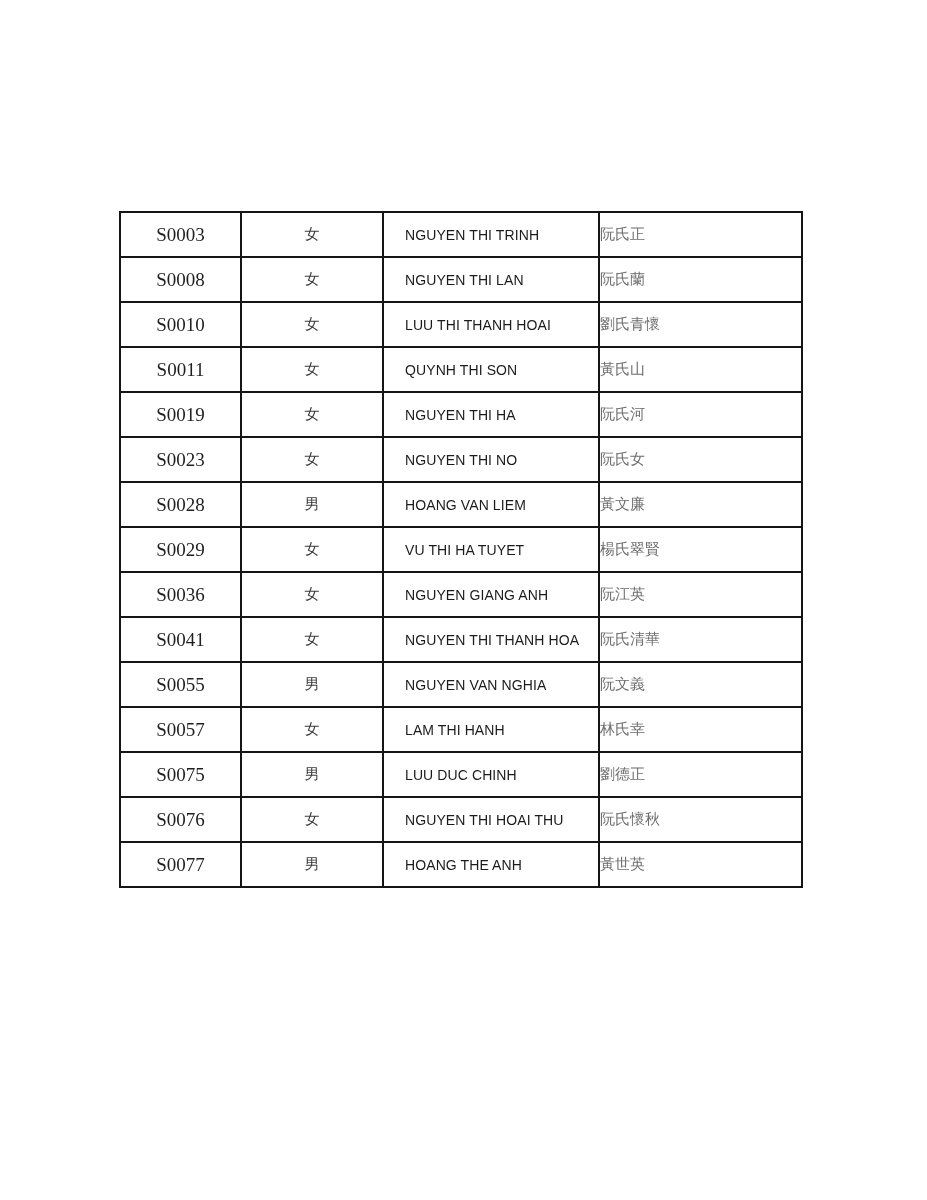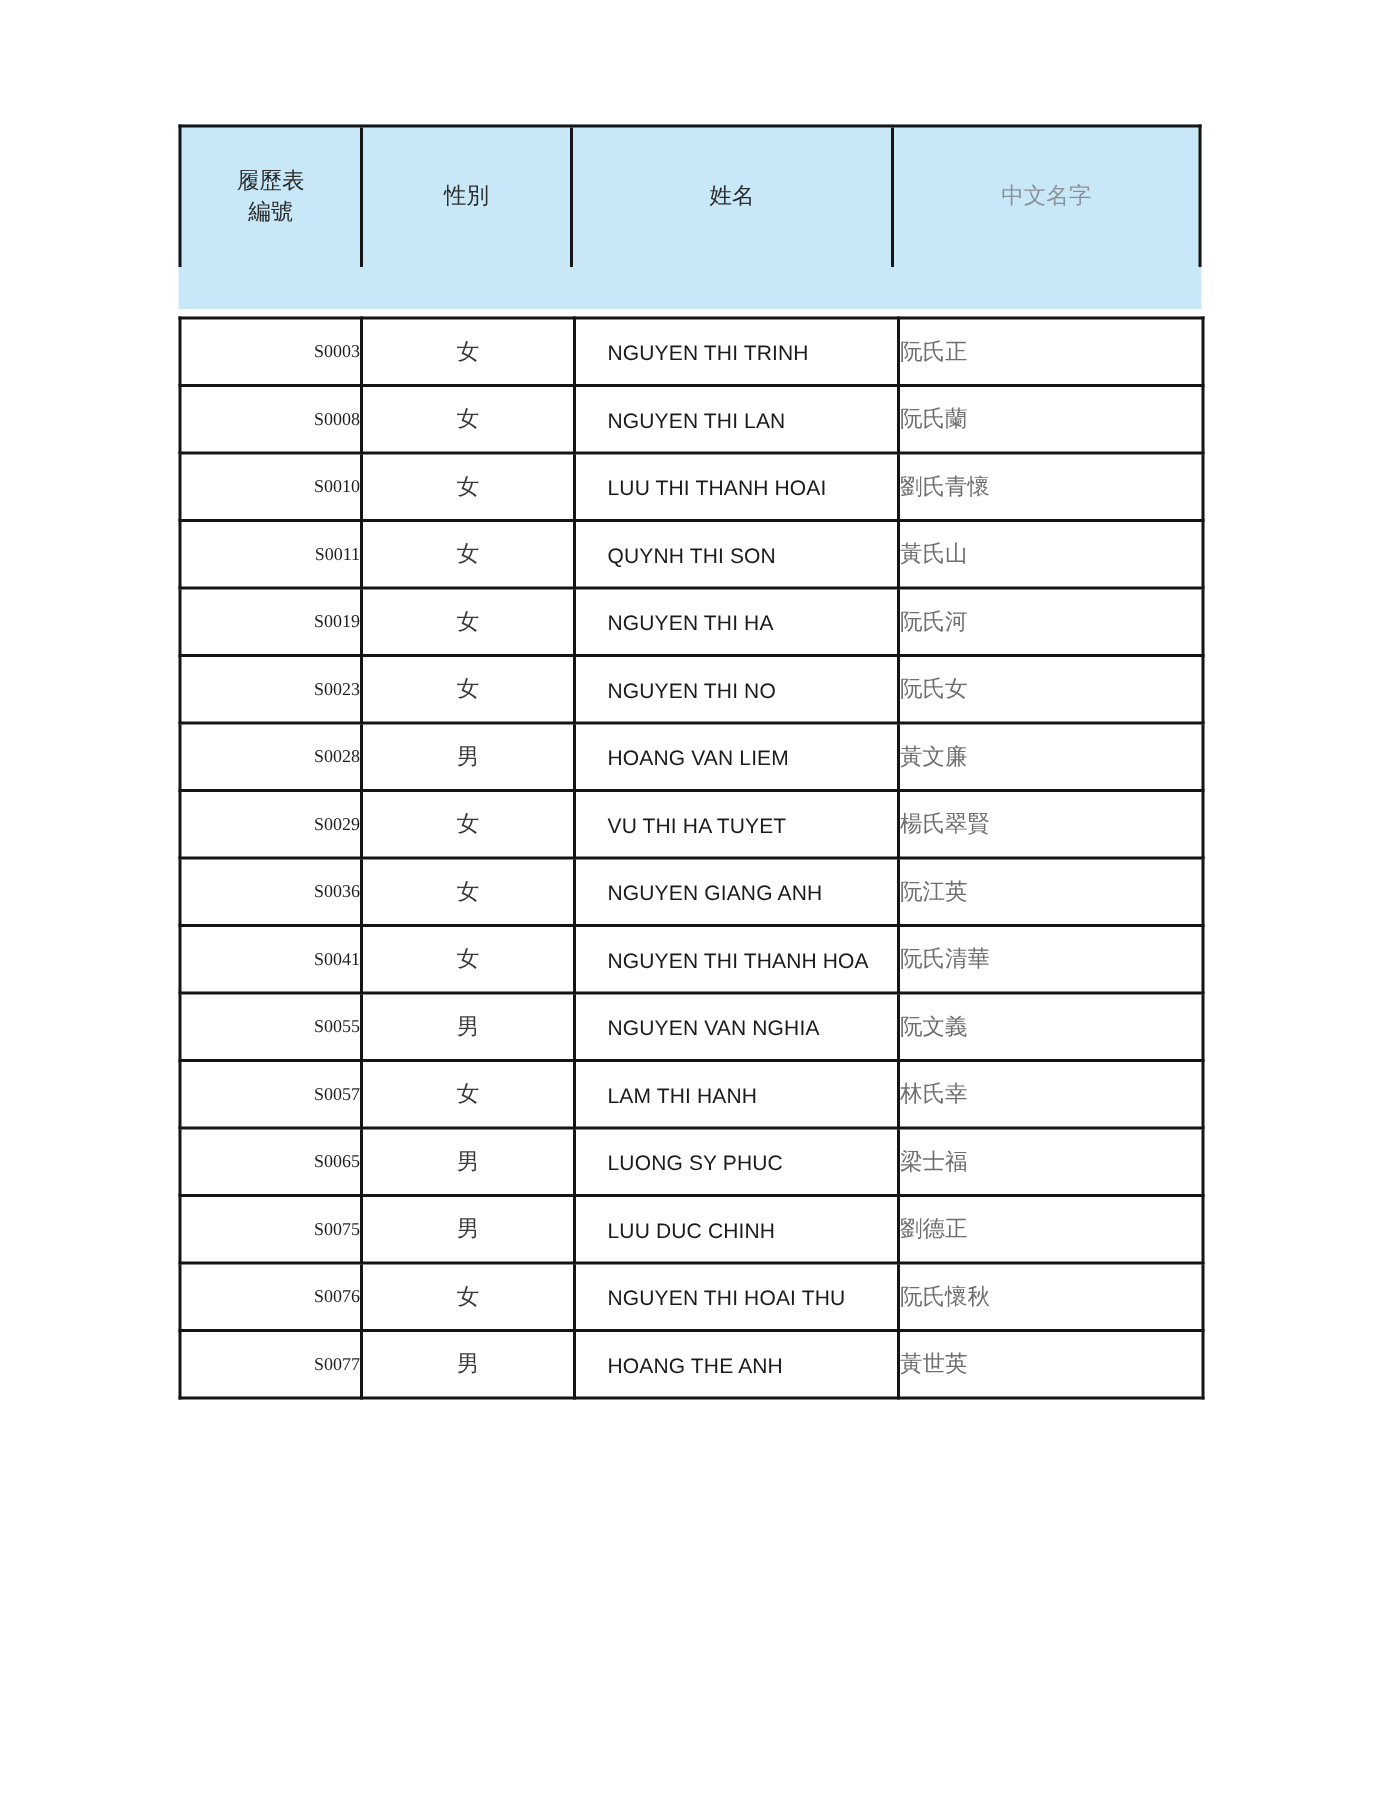--- a/index.html
+++ b/index.html
@@ -47,51 +47,42 @@
   table.body-table{
     position:absolute;left:119px;top:211px;width:682px;
     border-collapse:collapse;table-layout:fixed;
   }
   .body-table td{
     border:2px solid var(--border);
     height:45px;vertical-align:middle;
     overflow:hidden;white-space:nowrap;
   }
   td.cell-id{
-    text-align:right;font-family:"Liberation Serif","DejaVu Serif",serif;
-    font-size:12px;color:var(--id-text);
+    text-align:center;font-family:"Liberation Serif","DejaVu Serif",serif;
+    font-size:19px;color:var(--id-text);
   }
   td.cell-gender{
     text-align:center;font-family:"Liberation Serif","DejaVu Serif",serif;
     font-size:15px;color:var(--gender-text);
   }
   td.cell-name{
     text-align:left;padding-left:21px;
     font-family:"Liberation Sans","DejaVu Sans",sans-serif;
     font-size:14px;color:var(--name-text);letter-spacing:0.1px;
   }
   td.cell-cname{
     text-align:left;font-family:"Liberation Serif","DejaVu Serif",serif;
     font-size:15px;color:var(--cname-text);
   }
 </style>
 </head>
 <body>
 
 <div class="page">
 
-  <div class="header-block">
-    <div class="header-row">
-      <div class="header-cell hc-id">履歷表
-編號</div>
-      <div class="header-cell hc-gender">性別</div>
-      <div class="header-cell hc-name">姓名</div>
-      <div class="header-cell hc-cname">中文名字</div>
-    </div>
-  </div>
 
   <table class="body-table">
     <colgroup>
       <col style="width:121px">
       <col style="width:142px">
       <col style="width:216px">
       <col style="width:203px">
     </colgroup>
     <tbody>
         <tr>
@@ -160,26 +151,20 @@
           <td class="cell-name">NGUYEN VAN NGHIA</td>
           <td class="cell-cname">阮文義</td>
         </tr>
         <tr>
           <td class="cell-id">S0057</td>
           <td class="cell-gender">女</td>
           <td class="cell-name">LAM THI HANH</td>
           <td class="cell-cname">林氏幸</td>
         </tr>
         <tr>
-          <td class="cell-id">S0065</td>
-          <td class="cell-gender">男</td>
-          <td class="cell-name">LUONG SY PHUC</td>
-          <td class="cell-cname">梁士福</td>
-        </tr>
-        <tr>
           <td class="cell-id">S0075</td>
           <td class="cell-gender">男</td>
           <td class="cell-name">LUU DUC CHINH</td>
           <td class="cell-cname">劉德正</td>
         </tr>
         <tr>
           <td class="cell-id">S0076</td>
           <td class="cell-gender">女</td>
           <td class="cell-name">NGUYEN THI HOAI THU</td>
           <td class="cell-cname">阮氏懷秋</td>

